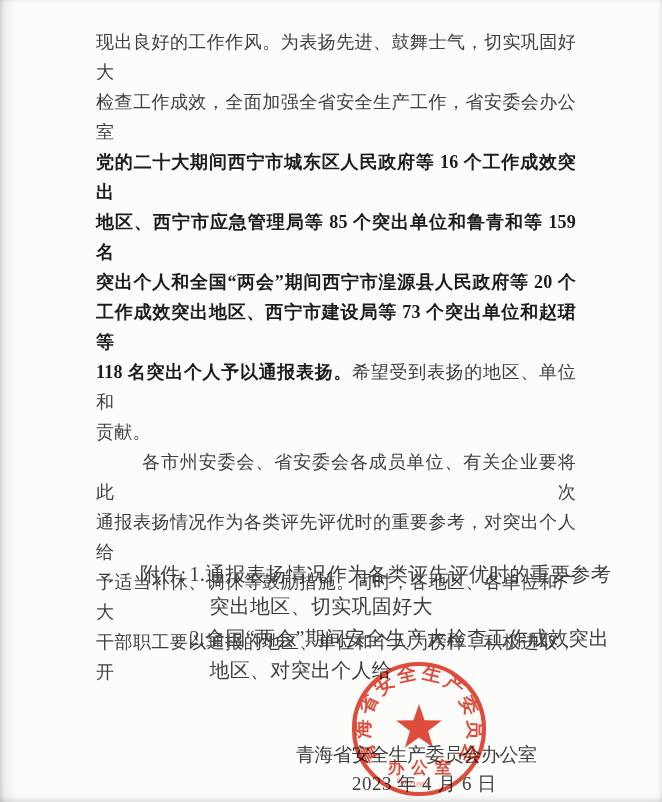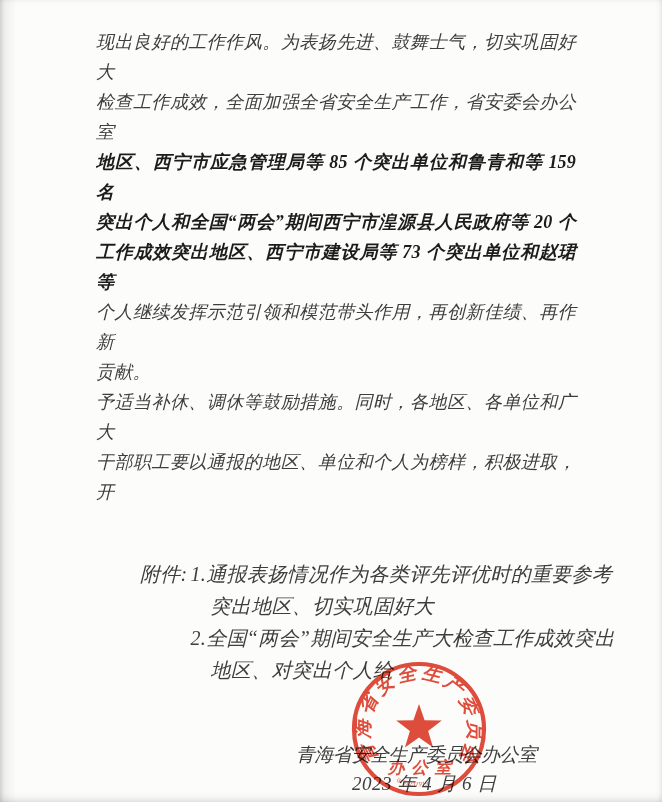--- a/index.html
+++ b/index.html
@@ -8,21 +8,20 @@
     position:relative;
     width:662px; height:802px;
     margin:0 auto;
     overflow:hidden;
     font-family:"Liberation Serif","DejaVu Serif",serif;
     background:linear-gradient(90deg,#d6d6d4 0px,#efefed 5px,var(--paper,#fcfcfb) 16px);
     box-shadow: inset 0 -7px 12px -9px rgba(0,0,0,.28),
                 inset -4px 0 7px -5px rgba(0,0,0,.16),
                 inset 0 5px 8px -7px rgba(0,0,0,.10);
     color:var(--text,#3e3e3e);
-    font-style:italic;
   }
   
   .body-text {
     position:absolute; left:96px; top:27px; width:480px;
     font-size:18px; line-height:30px;
     letter-spacing:0.2px;
   }
   .body-line { text-align:justify; text-align-last:justify; }
   .body-line.no-just { text-align:center; text-align-last:left; }
   .body-line.indent { text-indent:46px; }
@@ -46,25 +45,28 @@
   .seal text { font-family:"Liberation Serif","DejaVu Serif",serif; }
 </style>
 </head>
 <body>
 
 <div class="page" style="--paper: #fcfcfb; --text: #3e3e3e; --bold-text: #1c1c1c;">
 
   <div class="body-text" id="body-text">
       <div class="body-line"><span>现出良好的工作作风。为表扬先进、鼓舞士气，切实巩固好大</span></div>
       <div class="body-line"><span>检查工作成效，全面加强全省安全生产工作，省安委会办公室</span></div>
+      <div class="body-line"><span class="seg-bold">党的二十大期间西宁市城东区人民政府等 16 个工作成效突出</span></div>
       <div class="body-line"><span class="seg-bold">地区、西宁市应急管理局等 85 个突出单位和鲁青和等 159 名</span></div>
       <div class="body-line"><span class="seg-bold">突出个人和全国“两会”期间西宁市湟源县人民政府等 20 个</span></div>
       <div class="body-line"><span class="seg-bold">工作成效突出地区、西宁市建设局等 73 个突出单位和赵珺等</span></div>
-      <div class="body-line"><span>个人继续发挥示范引领和模范带头作用，再创新佳绩、再作新</span></div>
+      <div class="body-line"><span class="seg-bold">118 名突出个人予以通报表扬。</span><span>希望受到表扬的地区、单位和</span></div>
       <div class="body-line no-just"><span>贡献。</span></div>
+      <div class="body-line indent"><span>各市州安委会、省安委会各成员单位、有关企业要将此次</span></div>
+      <div class="body-line"><span>通报表扬情况作为各类评先评优时的重要参考，对突出个人给</span></div>
       <div class="body-line"><span>予适当补休、调休等鼓励措施。同时，各地区、各单位和广大</span></div>
       <div class="body-line"><span>干部职工要以通报的地区、单位和个人为榜样，积极进取，开</span></div>
     </div>
 
   <div class="att">
     <div class="att-flex">
       <div class="att-label">附件:</div>
       <div class="att-items">
         <div class="att-item">
           <div class="att-line1"><span>1.</span><span>通报表扬情况作为各类评先评优时的重要参考</span></div>

